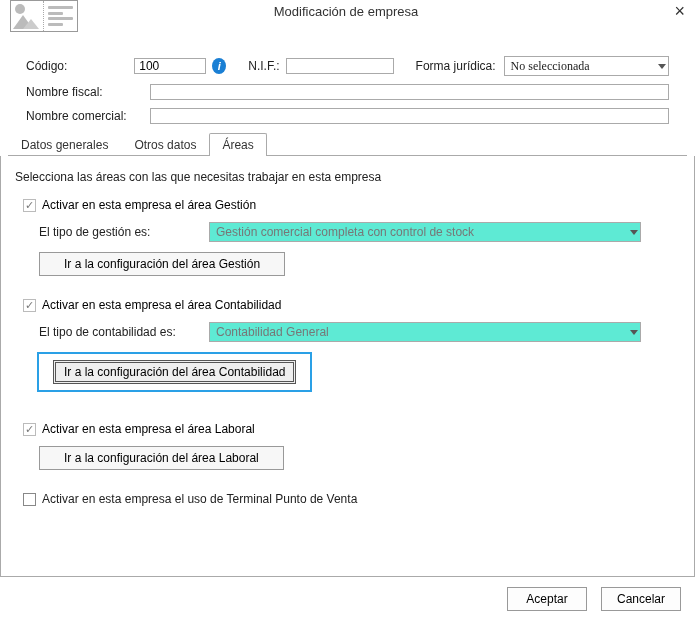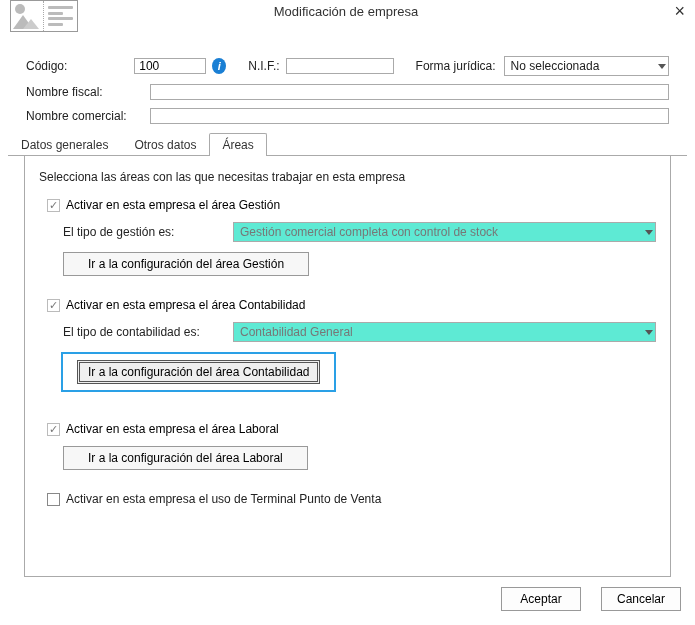--- a/index.html
+++ b/index.html
@@ -63,21 +63,21 @@
   .nif-lbl { margin-left:22px; margin-right:6px;}
   .nif-in { width:108px; }
   .fj-lbl { margin-left:22px; margin-right:8px;}
   .select {
     height:20px; border:1px solid #aaa;
     display:flex; align-items:center; justify-content:space-between;
     padding:0 2px 0 6px; background:#fff; cursor:pointer;
   }
   .select.disabled { background:#5eead4; color:#777; cursor:default;}
   .caret { width:0;height:0;border-left:4px solid transparent;border-right:4px solid transparent;border-top:5px solid #555;}
-  .fj-sel { width:188px;}
+  .fj-sel { width:188px;font-family:Liberation Serif, serif;}
   .long-in { flex:1; }
   .tabs {
     margin:8px 8px 0 8px;
     display:flex; align-items:flex-end;
     position:relative; height:24px;
   }
   .tabs::after{
     content:""; position:absolute; left:0; right:0; bottom:0;
     height:1px; background:#aaa;
   }
@@ -87,21 +87,21 @@
     color:#333; background:transparent;
   }
   .tab.active {
     border-color:#aaa; background:#fff;
     border-top-left-radius:2px; border-top-right-radius:2px;
   }
   .tab.active::after{
     content:""; position:absolute; left:0; right:0; bottom:-1px; height:1px; background:#fff;
   }
   .pane {
-    margin:0 24px; border:1px solid #aaa; border-top:none;
+    margin:0 0; border:1px solid #aaa; border-top:none;
     padding:14px 14px 60px 14px;
     min-height:398px;
   }
   .instr { margin-bottom:14px; }
   .cb-row { display:flex; align-items:center; margin:8px 0 10px 8px; }
   .cb {
     width:13px; height:13px; border:1px solid #888;
     margin-right:6px; display:inline-flex; align-items:center; justify-content:center;
     background:#fff;
   }
@@ -123,21 +123,21 @@
     display:inline-block;
     margin:0 0 22px 22px;
   }
   .highlight-box .area-btn {
     border:3px double #555;
     background:#efefef;
     padding:0 8px;
   }
   .footer {
     position:absolute; right:14px; bottom:14px;
-    display:flex; gap:20px;
+    display:flex; gap:14px;
   }
   .dlg-btn {
     width:80px; height:24px;
     border:1px solid #999; background:#fdfdfd;
     font:inherit; cursor:pointer;
   }
 </style>
 </head>
 <body>
 

